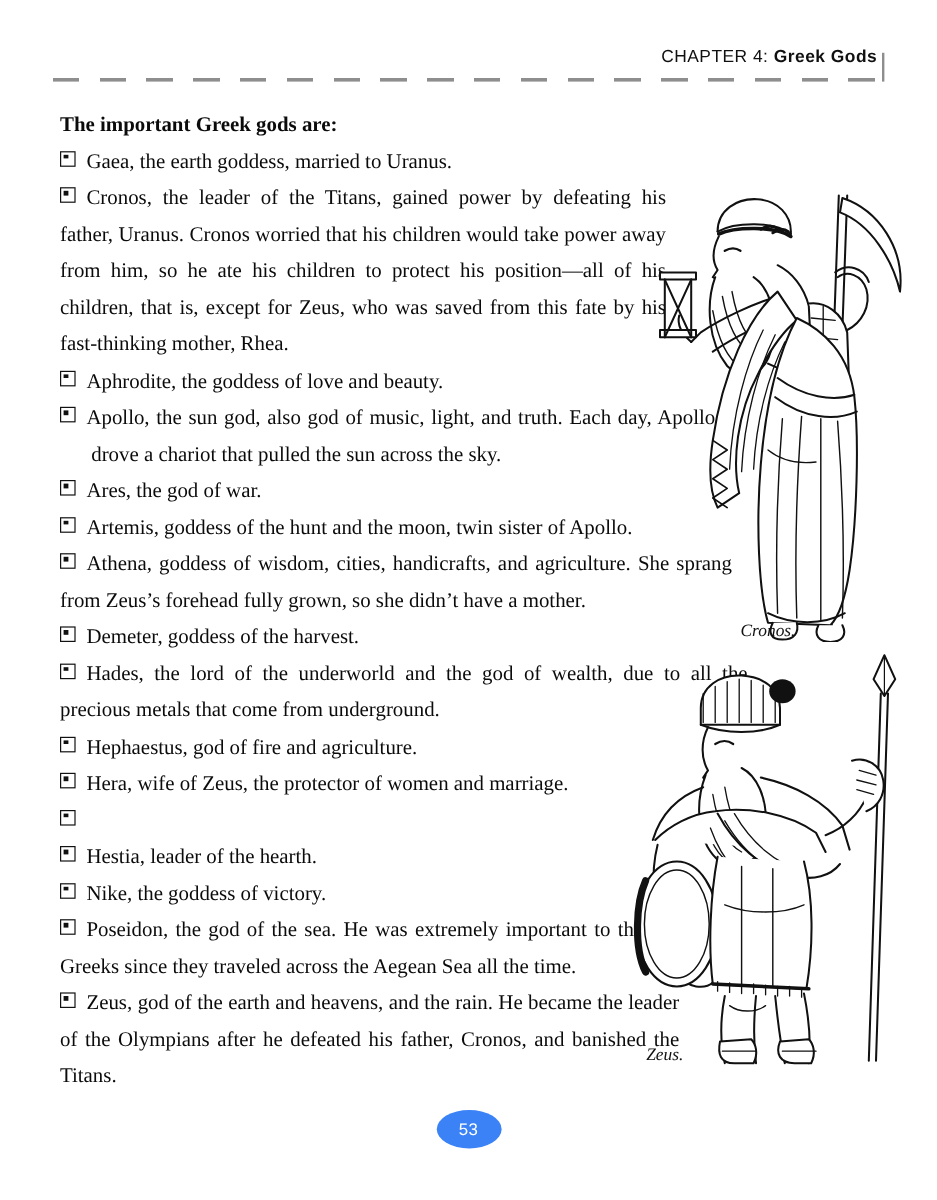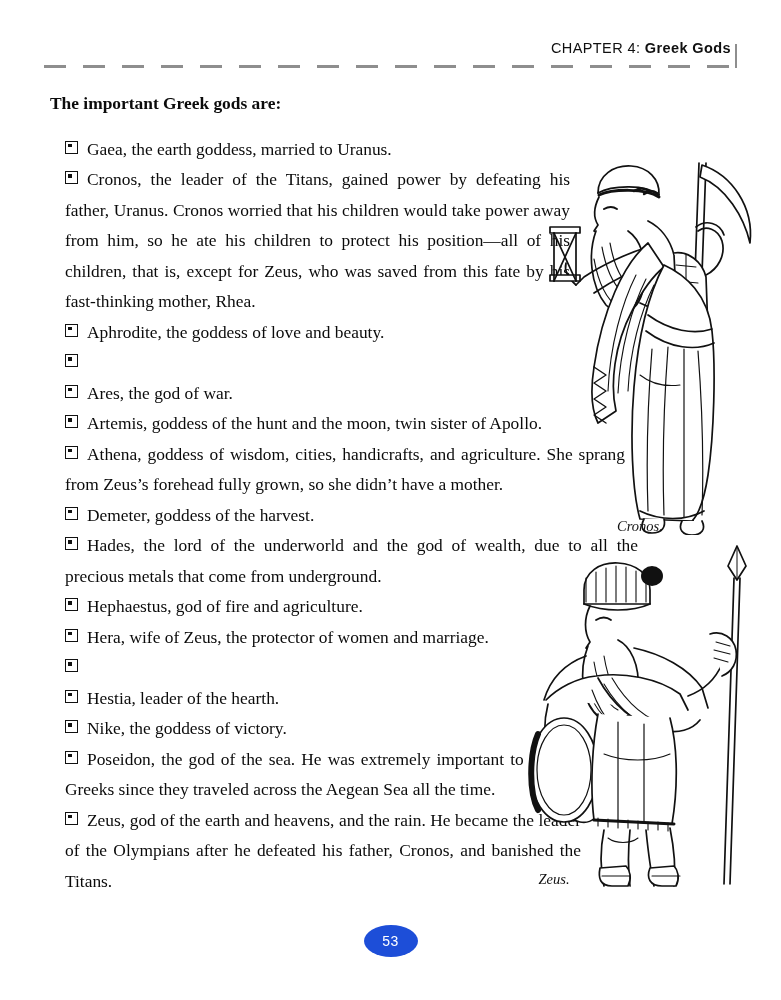--- a/index.html
+++ b/index.html
@@ -80,21 +80,21 @@
     font-size: 17.4px;
     line-height: 30.5px;
   }
   .intro {
     margin: 0 0 0 0;
     text-indent: 0;
     font-weight: bold;
   }
   .god-list {
     list-style: none;
-    margin: 15px;
+    margin: 0;
     padding: 0;
   }
   .god-item {
     position: relative;
     margin: 0;
     padding: 0;
     text-align: justify;
     text-justify: inter-word;
   }
   .god-item.no-justify {
@@ -173,21 +173,21 @@
 
   
   .folio {
     position: absolute;
     left: 50%;
     transform: translateX(-50%);
     top: 925px;
     width: 54px;
     height: 32px;
     border-radius: 50%;
-    background: #1d4ed8;
+    background: #3b82f6;
     color: #ffffff;
     display: flex;
     align-items: center;
     justify-content: center;
     font-family: "Liberation Sans", "DejaVu Sans", sans-serif;
     font-size: 14px;
     letter-spacing: 0.5px;
   }
 </style>
 </head>
@@ -217,21 +217,21 @@
 
       <li class="god-item w-cronos">
         <span class="bullet"></span><span class="god-text">Cronos, the leader of the Titans, gained power by defeating his father, Uranus. Cronos worried that his children would take power away from him, so he ate his children to protect his position—all of his children, that is, except for Zeus, who was saved from this fate by his fast-thinking mother, Rhea.</span>
       </li>
 
       <li class="god-item no-justify">
         <span class="bullet"></span><span class="god-text">Aphrodite, the goddess of love and beauty.</span>
       </li>
 
       <li class="god-item hanging w-apollo">
-        <span class="bullet"></span>
+        <span class="bullet"></span><span class="god-text">Apollo, the sun god, also god of music, light, and truth. Each day, Apollo drove a chariot that pulled the sun across the sky.</span>
       </li>
 
       <li class="god-item no-justify">
         <span class="bullet"></span><span class="god-text">Ares, the god of war.</span>
       </li>
 
       <li class="god-item no-justify">
         <span class="bullet"></span><span class="god-text">Artemis, goddess of the hunt and the moon, twin sister of Apollo.</span>
       </li>
 

